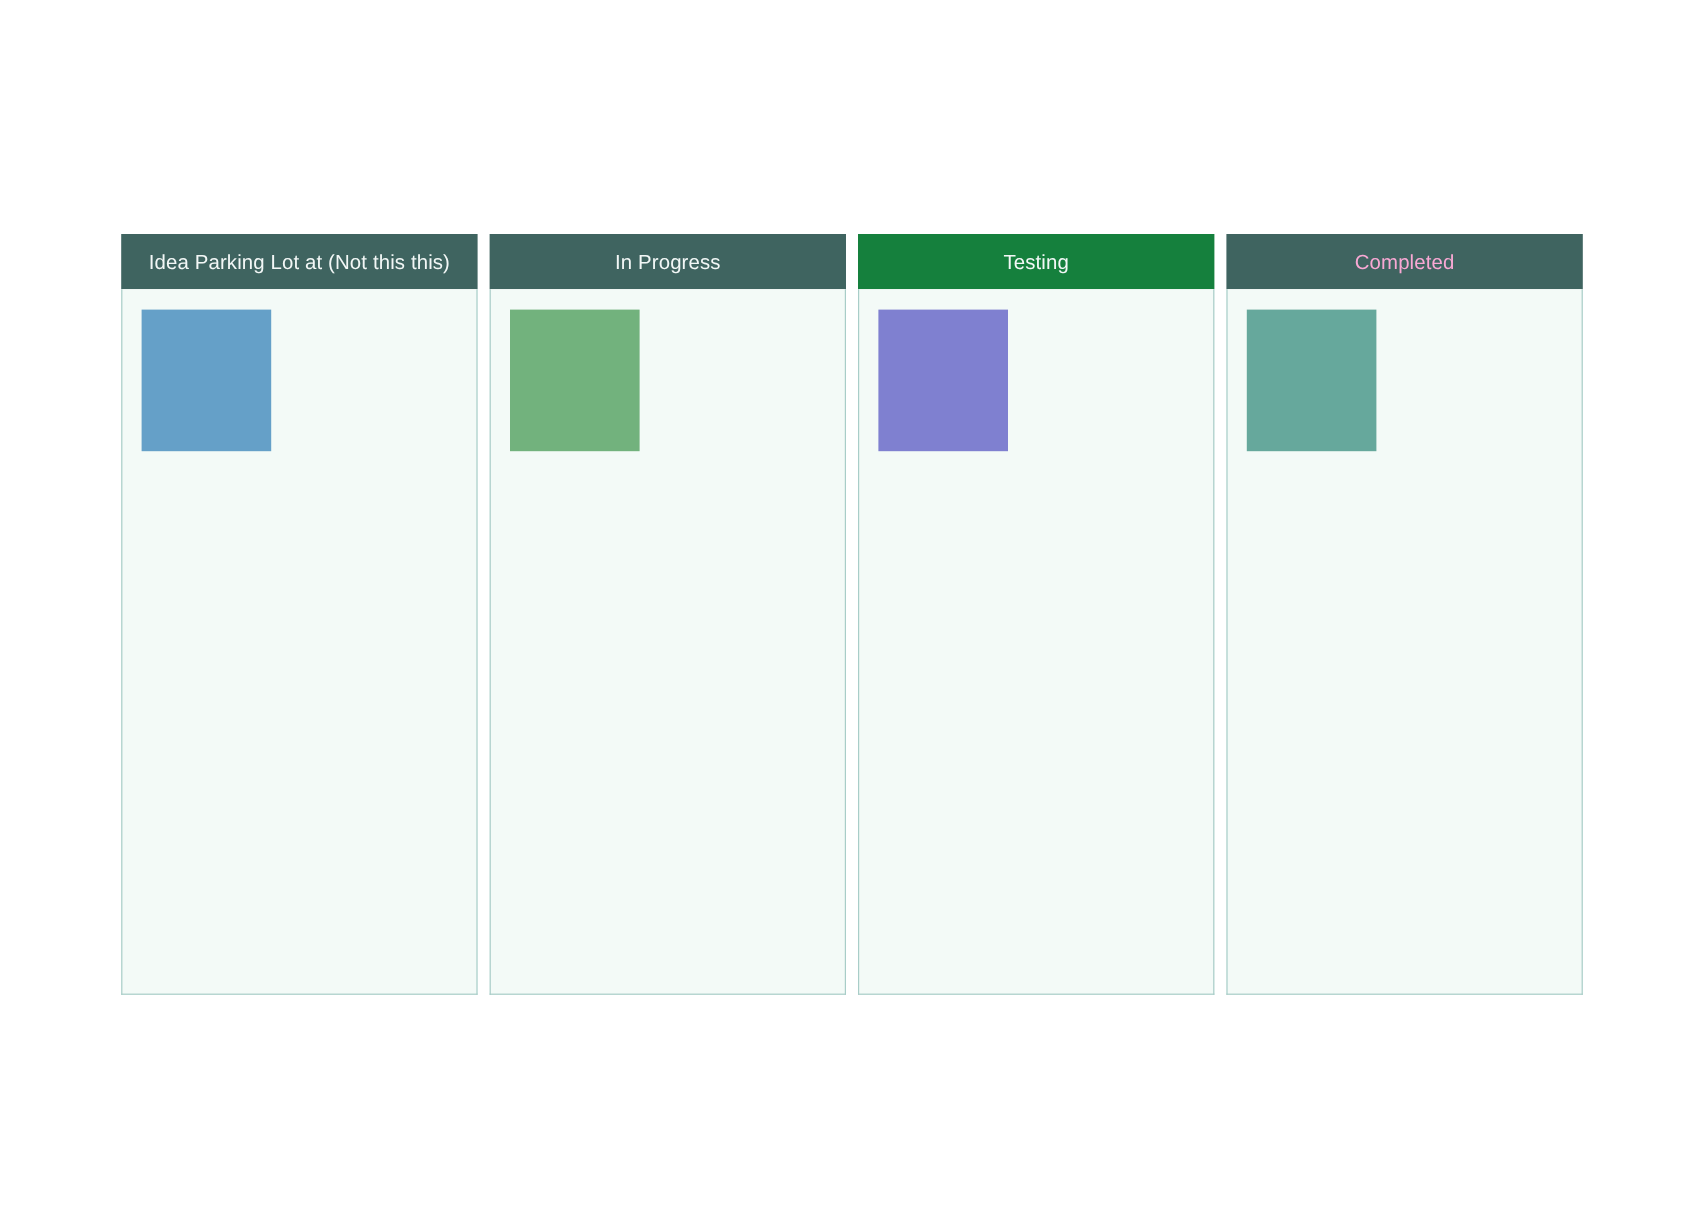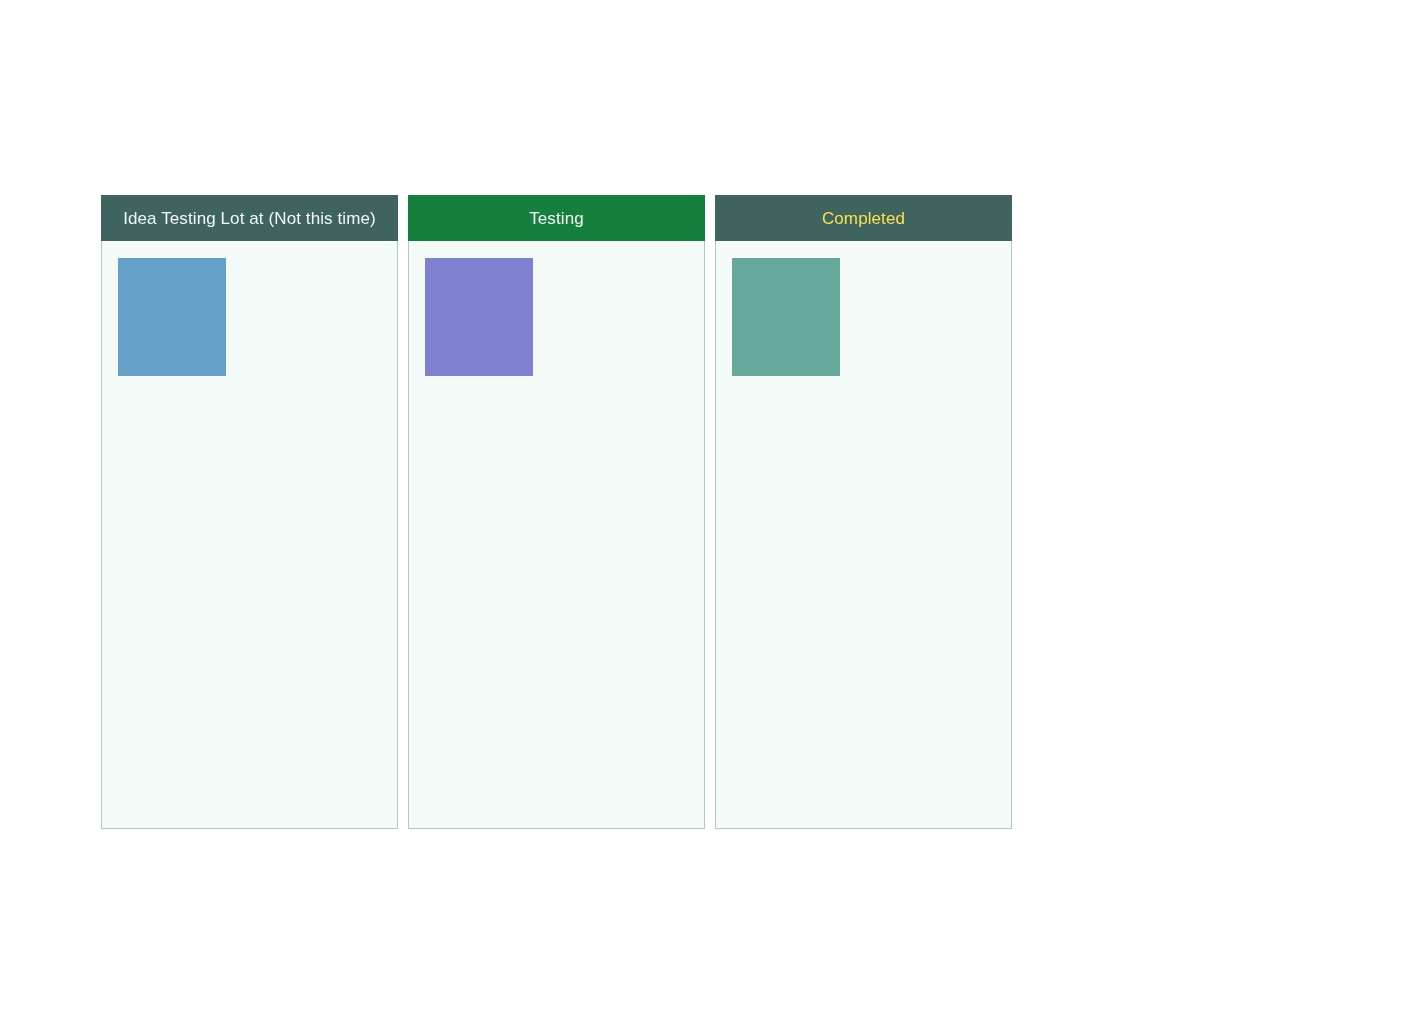--- a/index.html
+++ b/index.html
@@ -77,34 +77,40 @@
     border: none;
     box-sizing: border-box;
   }
 </style>
 </head>
 <body style="background-color: rgb(255, 255, 255);">
 
 <div id="board">
 
   <div class="column">
-    <div class="column-header" style="background-color: rgb(63, 100, 96); color: rgb(242, 247, 246);">Idea Testing Lot at (Not this time)</div>
+    <div class="column-header" style="background-color: rgb(63, 100, 96); color: rgb(242, 247, 246);">Idea Parking Lot at (Not this this)</div>
     <div class="column-body" style="background-color: rgb(243, 250, 247); border-color: rgb(168, 205, 200);">
       <div class="card" style="background-color: rgb(101, 160, 200);"></div>
     </div>
   </div>
 
+  <div class="column">
+    <div class="column-header" style="background-color: rgb(63, 100, 96); color: rgb(242, 247, 246);">In Progress</div>
+    <div class="column-body" style="background-color: rgb(243, 250, 247); border-color: rgb(168, 205, 200);">
+      <div class="card" style="background-color: rgb(114, 178, 125);"></div>
+    </div>
+  </div>
 
   <div class="column">
     <div class="column-header" style="background-color: #15803d; color: rgb(242, 247, 246);">Testing</div>
     <div class="column-body" style="background-color: rgb(243, 250, 247); border-color: rgb(168, 205, 200);">
       <div class="card" style="background-color: rgb(127, 128, 208);"></div>
     </div>
   </div>
 
   <div class="column">
-    <div class="column-header" style="background-color: rgb(63, 100, 96); color: #fde047;">Completed</div>
+    <div class="column-header" style="background-color: rgb(63, 100, 96); color: #f9a8d4;">Completed</div>
     <div class="column-body" style="background-color: rgb(243, 250, 247); border-color: rgb(168, 205, 200);">
       <div class="card" style="background-color: rgb(102, 168, 156);"></div>
     </div>
   </div>
 
 </div>
 
 </body></html>

